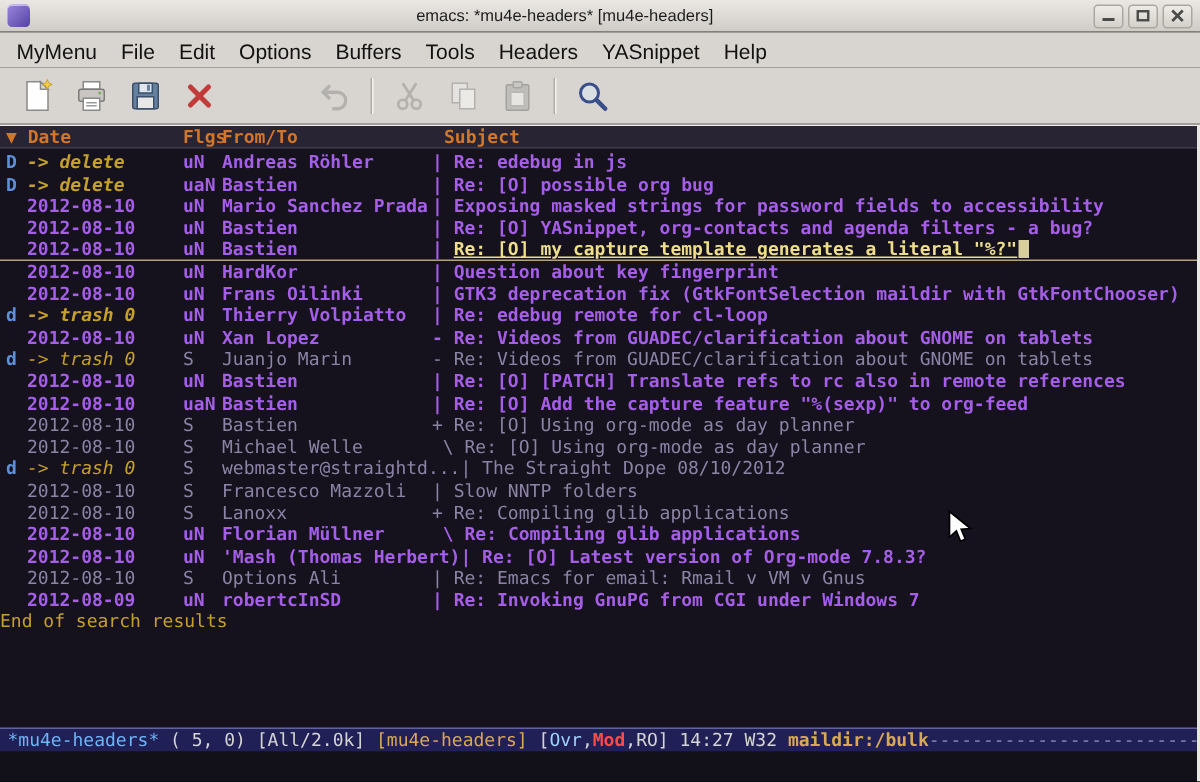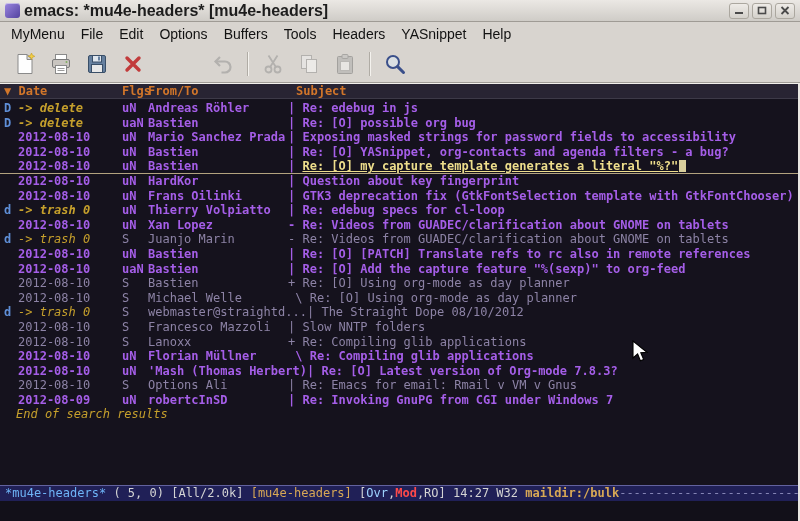--- a/index.html
+++ b/index.html
@@ -2,21 +2,21 @@
 <html style="--chrome-bg: #d8d4cf; --buffer-bg: #15121d; --unread: #a55ee8; --read: #8d83a6; --mark-blue: #5f8fd8; --mark-gold: #c6a02c; --header-orange: #d2762a; --headerline-bg: #282433; --hl-subject: #eede8c; --hl-underline: #b3a37f; --modeline-bg: #202057; --modeline-fg: #d4d4d4; --modeline-buffer: #6eb4f7; --modeline-mode: #d8a855; --modeline-ovr: #9fd4ff; --modeline-mod: #ff4a4a; --modeline-dashes: #8585b5; --echo-bg: #121019;"><head>
 <meta charset="utf-8">
 <style>
   *{box-sizing:border-box;margin:0;padding:0}
   html,body{width:800px;height:521px;overflow:hidden;background:#000}
   .window{position:relative;width:800px;height:521px;display:flex;flex-direction:column;font-family:"Liberation Sans",sans-serif}
 
   
   .titlebar{flex:0 0 22px;background:linear-gradient(#ebe8e4,#cfccc7);border-bottom:1px solid #9f9b95;display:flex;align-items:center;padding:0 5px}
   .app-icon{width:15px;height:15px;border-radius:3px;background:linear-gradient(135deg,#9b86e0,#53439f);box-shadow:inset 0 1px 0 rgba(255,255,255,.5);margin-right:4px}
-  .title-text{flex:1;font-size:16px;font-weight:700;color:#1d1d1d}
+  .title-text{flex:1;text-align:center;font-size:11px;font-weight:400;color:#1d1d1d}
   .win-btns{display:flex;gap:3px}
   .wbtn{width:20px;height:16px;display:flex;align-items:center;justify-content:center;border:1px solid #aba79f;border-radius:3px;background:linear-gradient(#eeebe7,#d4d1cb);cursor:pointer}
 
   .menubar{flex:0 0 23px;background:var(--chrome-bg);display:flex;align-items:center;padding:0 3px;font-size:14px;color:#121212}
   .menu-item{padding:3px 8px;cursor:default}
 
   .toolbar{flex:0 0 38px;background:var(--chrome-bg);border-bottom:1px solid #a19d97;display:flex;align-items:center;padding:0 7px}
   .tool-btn{width:32px;height:32px;border:none;background:none;display:flex;align-items:center;justify-content:center;margin:0 2px}
   .tool-btn.disabled{filter:grayscale(1) opacity(.5)}
   .tool-btn.gap{margin-left:56px}
@@ -33,21 +33,21 @@
   .hrow .m{width:14px;color:var(--mark-blue);font-weight:700;font-style:normal}
   .hrow .d{width:104px}
   .hrow .f{width:26px}
   .hrow .fr{min-width:140px}
   .hrow.unread{color:var(--unread);font-weight:700}
   .hrow.read{color:var(--read);font-weight:400}
   .d.marktgt{color:var(--mark-gold);font-style:italic}
   .hrow.current{border-bottom:1px solid var(--hl-underline)}
   .hrow.current .subj{color:var(--hl-subject);text-decoration:underline}
   .tcursor{display:inline-block;width:7px;height:12px;background:#d9cf9c;margin-left:1px;transform:translateY(1px)}
-  .eob-line{padding-left:16px;line-height:14.6px;color:var(--mark-gold);font-style:italic}
+  .eob-line{padding-left:0;line-height:14.6px;color:var(--mark-gold);}
 
   .modeline{flex:0 0 16px;background:var(--modeline-bg);border-top:1px solid #62629e;color:var(--modeline-fg);line-height:15px;padding-left:5px;white-space:pre;overflow:hidden}
   .ml-buffer{color:var(--modeline-buffer);font-weight:400}
   .ml-plain{color:var(--modeline-fg)}
   .ml-mode{color:var(--modeline-mode)}
   .ml-ovr{color:var(--modeline-ovr)}
   .ml-mod{color:var(--modeline-mod);font-weight:700}
   .ml-path{color:var(--modeline-mode);font-weight:700}
   .ml-dashes{color:var(--modeline-dashes)}
 
@@ -187,22 +187,22 @@
       <span class="c-subject">Subject</span>
     </div>
     <div class="buffer">
       <div id="rows">
           <div class="hrow unread"><span class="m">D</span><span class="d marktgt">-&gt; delete</span><span class="f">uN</span><span class="fr">Andreas Röhler</span><span class="thread">| </span><span class="subj">Re: edebug in js</span></div>
           <div class="hrow unread"><span class="m">D</span><span class="d marktgt">-&gt; delete</span><span class="f">uaN</span><span class="fr">Bastien</span><span class="thread">| </span><span class="subj">Re: [O] possible org bug</span></div>
           <div class="hrow unread"><span class="m"></span><span class="d">2012-08-10</span><span class="f">uN</span><span class="fr">Mario Sanchez Prada</span><span class="thread">| </span><span class="subj">Exposing masked strings for password fields to accessibility</span></div>
           <div class="hrow unread"><span class="m"></span><span class="d">2012-08-10</span><span class="f">uN</span><span class="fr">Bastien</span><span class="thread">| </span><span class="subj">Re: [O] YASnippet, org-contacts and agenda filters - a bug?</span></div>
           <div class="hrow unread current"><span class="m"></span><span class="d">2012-08-10</span><span class="f">uN</span><span class="fr">Bastien</span><span class="thread">| </span><span class="subj">Re: [O] my capture template generates a literal "%?"</span><span class="tcursor"></span></div>
           <div class="hrow unread"><span class="m"></span><span class="d">2012-08-10</span><span class="f">uN</span><span class="fr">HardKor</span><span class="thread">| </span><span class="subj">Question about key fingerprint</span></div>
-          <div class="hrow unread"><span class="m"></span><span class="d">2012-08-10</span><span class="f">uN</span><span class="fr">Frans Oilinki</span><span class="thread">| </span><span class="subj">GTK3 deprecation fix (GtkFontSelection template with GtkFontChooser)</span></div>
-          <div class="hrow unread"><span class="m">d</span><span class="d marktgt">-&gt; trash 0</span><span class="f">uN</span><span class="fr">Thierry Volpiatto</span><span class="thread">| </span><span class="subj">Re: edebug specs for cl-loop</span></div>
+          <div class="hrow unread"><span class="m"></span><span class="d">2012-08-10</span><span class="f">uN</span><span class="fr">Frans Oilinki</span><span class="thread">| </span><span class="subj">GTK3 deprecation fix (GtkFontSelection maildir with GtkFontChooser)</span></div>
+          <div class="hrow unread"><span class="m">d</span><span class="d marktgt">-&gt; trash 0</span><span class="f">uN</span><span class="fr">Thierry Volpiatto</span><span class="thread">| </span><span class="subj">Re: edebug remote for cl-loop</span></div>
           <div class="hrow unread"><span class="m"></span><span class="d">2012-08-10</span><span class="f">uN</span><span class="fr">Xan Lopez</span><span class="thread">- </span><span class="subj">Re: Videos from GUADEC/clarification about GNOME on tablets</span></div>
           <div class="hrow read"><span class="m">d</span><span class="d marktgt">-&gt; trash 0</span><span class="f">S</span><span class="fr">Juanjo Marin</span><span class="thread">- </span><span class="subj">Re: Videos from GUADEC/clarification about GNOME on tablets</span></div>
           <div class="hrow unread"><span class="m"></span><span class="d">2012-08-10</span><span class="f">uN</span><span class="fr">Bastien</span><span class="thread">| </span><span class="subj">Re: [O] [PATCH] Translate refs to rc also in remote references</span></div>
           <div class="hrow unread"><span class="m"></span><span class="d">2012-08-10</span><span class="f">uaN</span><span class="fr">Bastien</span><span class="thread">| </span><span class="subj">Re: [O] Add the capture feature "%(sexp)" to org-feed</span></div>
           <div class="hrow read"><span class="m"></span><span class="d">2012-08-10</span><span class="f">S</span><span class="fr">Bastien</span><span class="thread">+ </span><span class="subj">Re: [O] Using org-mode as day planner</span></div>
           <div class="hrow read"><span class="m"></span><span class="d">2012-08-10</span><span class="f">S</span><span class="fr">Michael Welle</span><span class="thread"> \ </span><span class="subj">Re: [O] Using org-mode as day planner</span></div>
           <div class="hrow read"><span class="m">d</span><span class="d marktgt">-&gt; trash 0</span><span class="f">S</span><span class="fr">webmaster@straightd...</span><span class="thread">| </span><span class="subj">The Straight Dope 08/10/2012</span></div>
           <div class="hrow read"><span class="m"></span><span class="d">2012-08-10</span><span class="f">S</span><span class="fr">Francesco Mazzoli</span><span class="thread">| </span><span class="subj">Slow NNTP folders</span></div>
           <div class="hrow read"><span class="m"></span><span class="d">2012-08-10</span><span class="f">S</span><span class="fr">Lanoxx</span><span class="thread">+ </span><span class="subj">Re: Compiling glib applications</span></div>
           <div class="hrow unread"><span class="m"></span><span class="d">2012-08-10</span><span class="f">uN</span><span class="fr">Florian Müllner</span><span class="thread"> \ </span><span class="subj">Re: Compiling glib applications</span></div>

